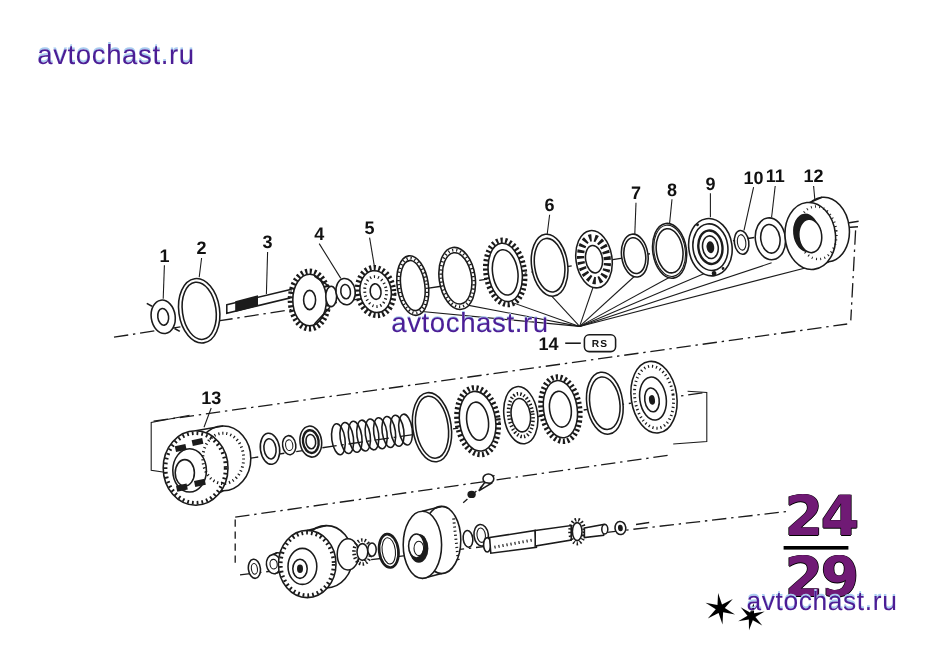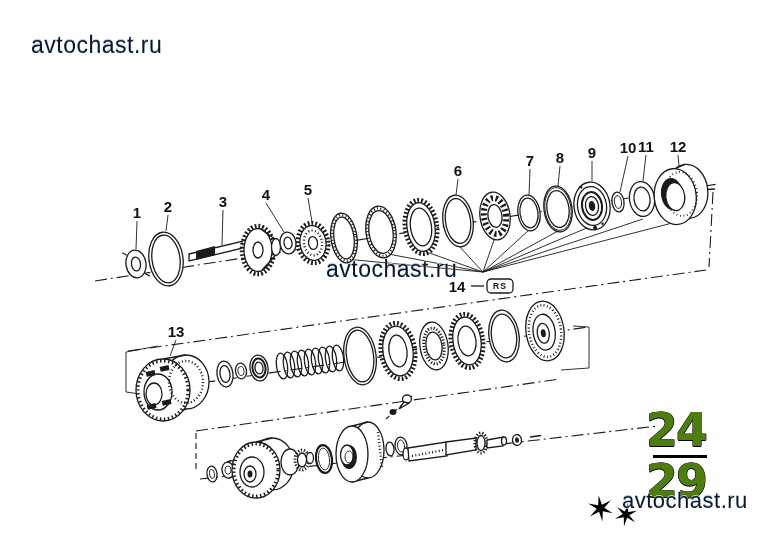--- a/index.html
+++ b/index.html
@@ -16,29 +16,29 @@
   .dash{fill:none;stroke:#1b1b1b;stroke-width:1.1;stroke-dasharray:6 4;}
   .teeth{fill:#fff;stroke:#1b1b1b;stroke-width:4.5;stroke-dasharray:1.8 2;}
   .teethf{fill:none;stroke:#1b1b1b;stroke-width:3;stroke-dasharray:1.2 1.8;}
   .hatch{fill:none;stroke:#1b1b1b;stroke-width:2.4;stroke-dasharray:1 2.4;}
   .stipple{fill:none;stroke:#1b1b1b;stroke-width:2;stroke-dasharray:0.8 2.8;}
   .dark{fill:#1b1b1b;stroke:none;}
   .lbl{font:bold 15px "Liberation Sans",sans-serif;fill:#111;text-anchor:middle;}
   .badge-txt{font:bold 8.5px "Liberation Sans",sans-serif;fill:#111;text-anchor:middle;letter-spacing:1px;}
 
   
-  .wm{position:absolute;color:#0f172a;font-size:23px;letter-spacing:0.5px;
+  .wm{position:absolute;color:#4c1d95;font-size:23px;letter-spacing:0.5px;
       text-shadow:0 1px 0 rgba(255,255,255,.55), 0 -1px 0 #a9cdf1;
       font-family:"Liberation Sans",sans-serif;white-space:nowrap;}
   #wm-top{left:31px;top:32px;}
   #wm-center{left:326px;top:256px;}
   #wm-bottom{left:622px;top:488px;font-size:22px;}
 
   
-  #pagefrac{position:absolute;left:646px;top:408px;width:68px;text-align:left;color:#4d7c0f;}
+  #pagefrac{position:absolute;left:646px;top:408px;width:68px;text-align:right;color:#701a75;}
   #pagefrac .num{font:700 46px "DejaVu Sans",sans-serif;letter-spacing:-2px;line-height:44px;
       text-shadow:0.6px 0 #000,-0.6px 0 #000,0 0.6px #000;}
   #pagefrac .bar{height:0;border-top:3px solid #000;width:54px;margin:3px auto 1px auto;}
 
   
   .star{position:absolute;color:#000;font-family:"DejaVu Sans",sans-serif;line-height:1;}
   #star1{left:586px;top:492px;font-size:35px;transform:rotate(-8deg);}
   #star2{left:613px;top:500px;font-size:31px;transform:rotate(10deg);}
 </style>
 </head>

